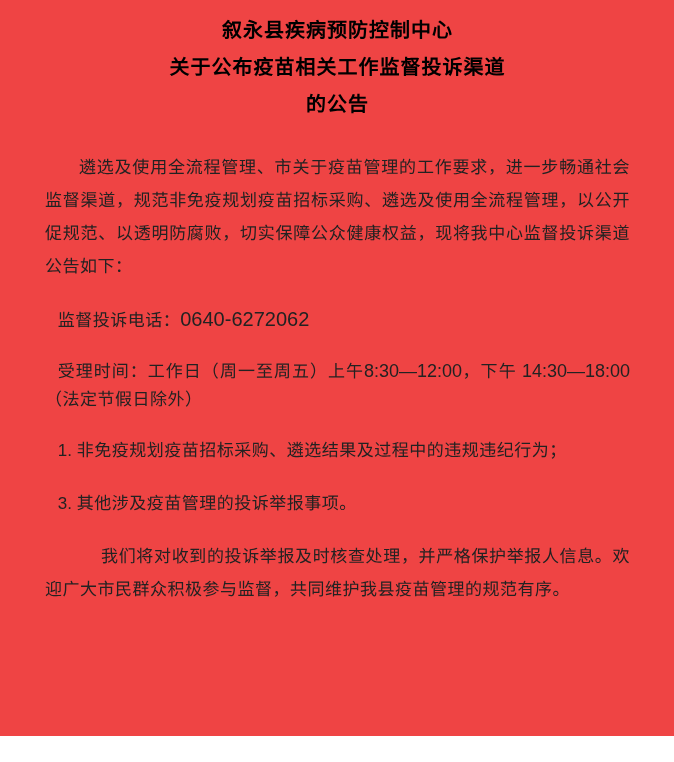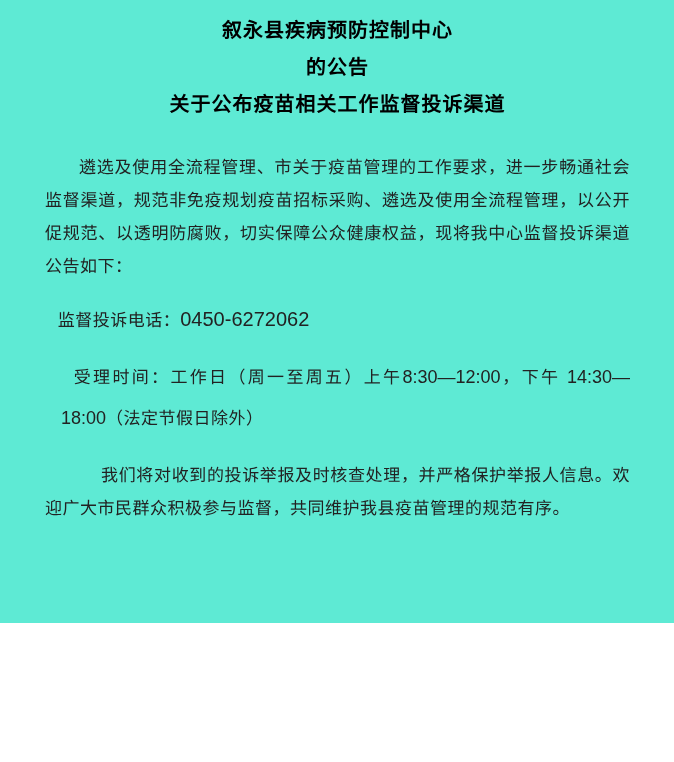--- a/index.html
+++ b/index.html
@@ -3,23 +3,23 @@
 <meta charset="utf-8">
 <style>
   html, body {
     margin: 0;
     padding: 0;
     background: #ffffff;
   }
   .page {
     position: relative;
     width: 674px;
-    height: 623px;
+    height: 736px;
     margin: 0 auto;
-    background: #5eead4;
+    background: #ef4444;
     overflow: hidden;
     font-family: "Liberation Serif", "DejaVu Serif", serif;
     color: #222222;
     box-sizing: border-box;
     padding: 12px 44px 0 45px;
   }
   .title {
     text-align: center;
     font-weight: bold;
     color: #000000;
@@ -38,52 +38,54 @@
     margin: 0 0 20px 0;
     text-align: justify;
     text-justify: inter-ideograph;
   }
   .para:last-child {
     margin-bottom: 3px;
   }
   .indent-2 { text-indent: 2em; }
   .indent-1 { text-indent: 0.75em; }
   .indent-3 { text-indent: 3.3em; }
-  .tight { line-height: 40px; margin-left: 16px; }
+  .tight { line-height: 28px; }
   .num {
     font-family: "Liberation Sans", "DejaVu Sans", sans-serif;
     letter-spacing: 0;
   }
   .num-lg {
     font-size: 20px;
   }
   .num-md {
     font-size: 18px;
   }
 </style>
 </head>
 <body>
 
 <div class="page">
 
   <h1 class="title">
     <span class="title-line">叙永县疾病预防控制中心</span>
+    <span class="title-line">关于公布疫苗相关工作监督投诉渠道</span>
     <span class="title-line">的公告</span>
-    <span class="title-line">关于公布疫苗相关工作监督投诉渠道</span>
   </h1>
 
   <main>
 
     <p class="para indent-2">遴选及使用全流程管理、市关于疫苗管理的工作要求，进一步畅通社会监督渠道，规范非免疫规划疫苗招标采购、遴选及使用全流程管理，以公开促规范、以透明防腐败，切实保障公众健康权益，现将我中心监督投诉渠道公告如下：</p>
 
-    <p class="para indent-1"><span>监督投诉电话：</span><span class="num num-lg">0450-6272062</span></p>
+    <p class="para indent-1"><span>监督投诉电话：</span><span class="num num-lg">0640-6272062</span></p>
 
     <p class="para indent-1 tight"><span>受理时间：工作日（周一至周五）上午</span><span class="num num-md">8:30—12:00</span><span>，下午 </span><span class="num num-md">14:30—18:00</span><span>（法定节假日除外）</span></p>
 
 
+    <p class="para indent-1"><span class="num">1.</span> <span>非免疫规划疫苗招标采购、遴选结果及过程中的违规违纪行为；</span></p>
 
 
+    <p class="para indent-1"><span class="num">3.</span> <span>其他涉及疫苗管理的投诉举报事项。</span></p>
 
     <p class="para indent-3">我们将对收到的投诉举报及时核查处理，并严格保护举报人信息。欢迎广大市民群众积极参与监督，共同维护我县疫苗管理的规范有序。</p>
 
   </main>
 
 </div>
 
 </body></html>

